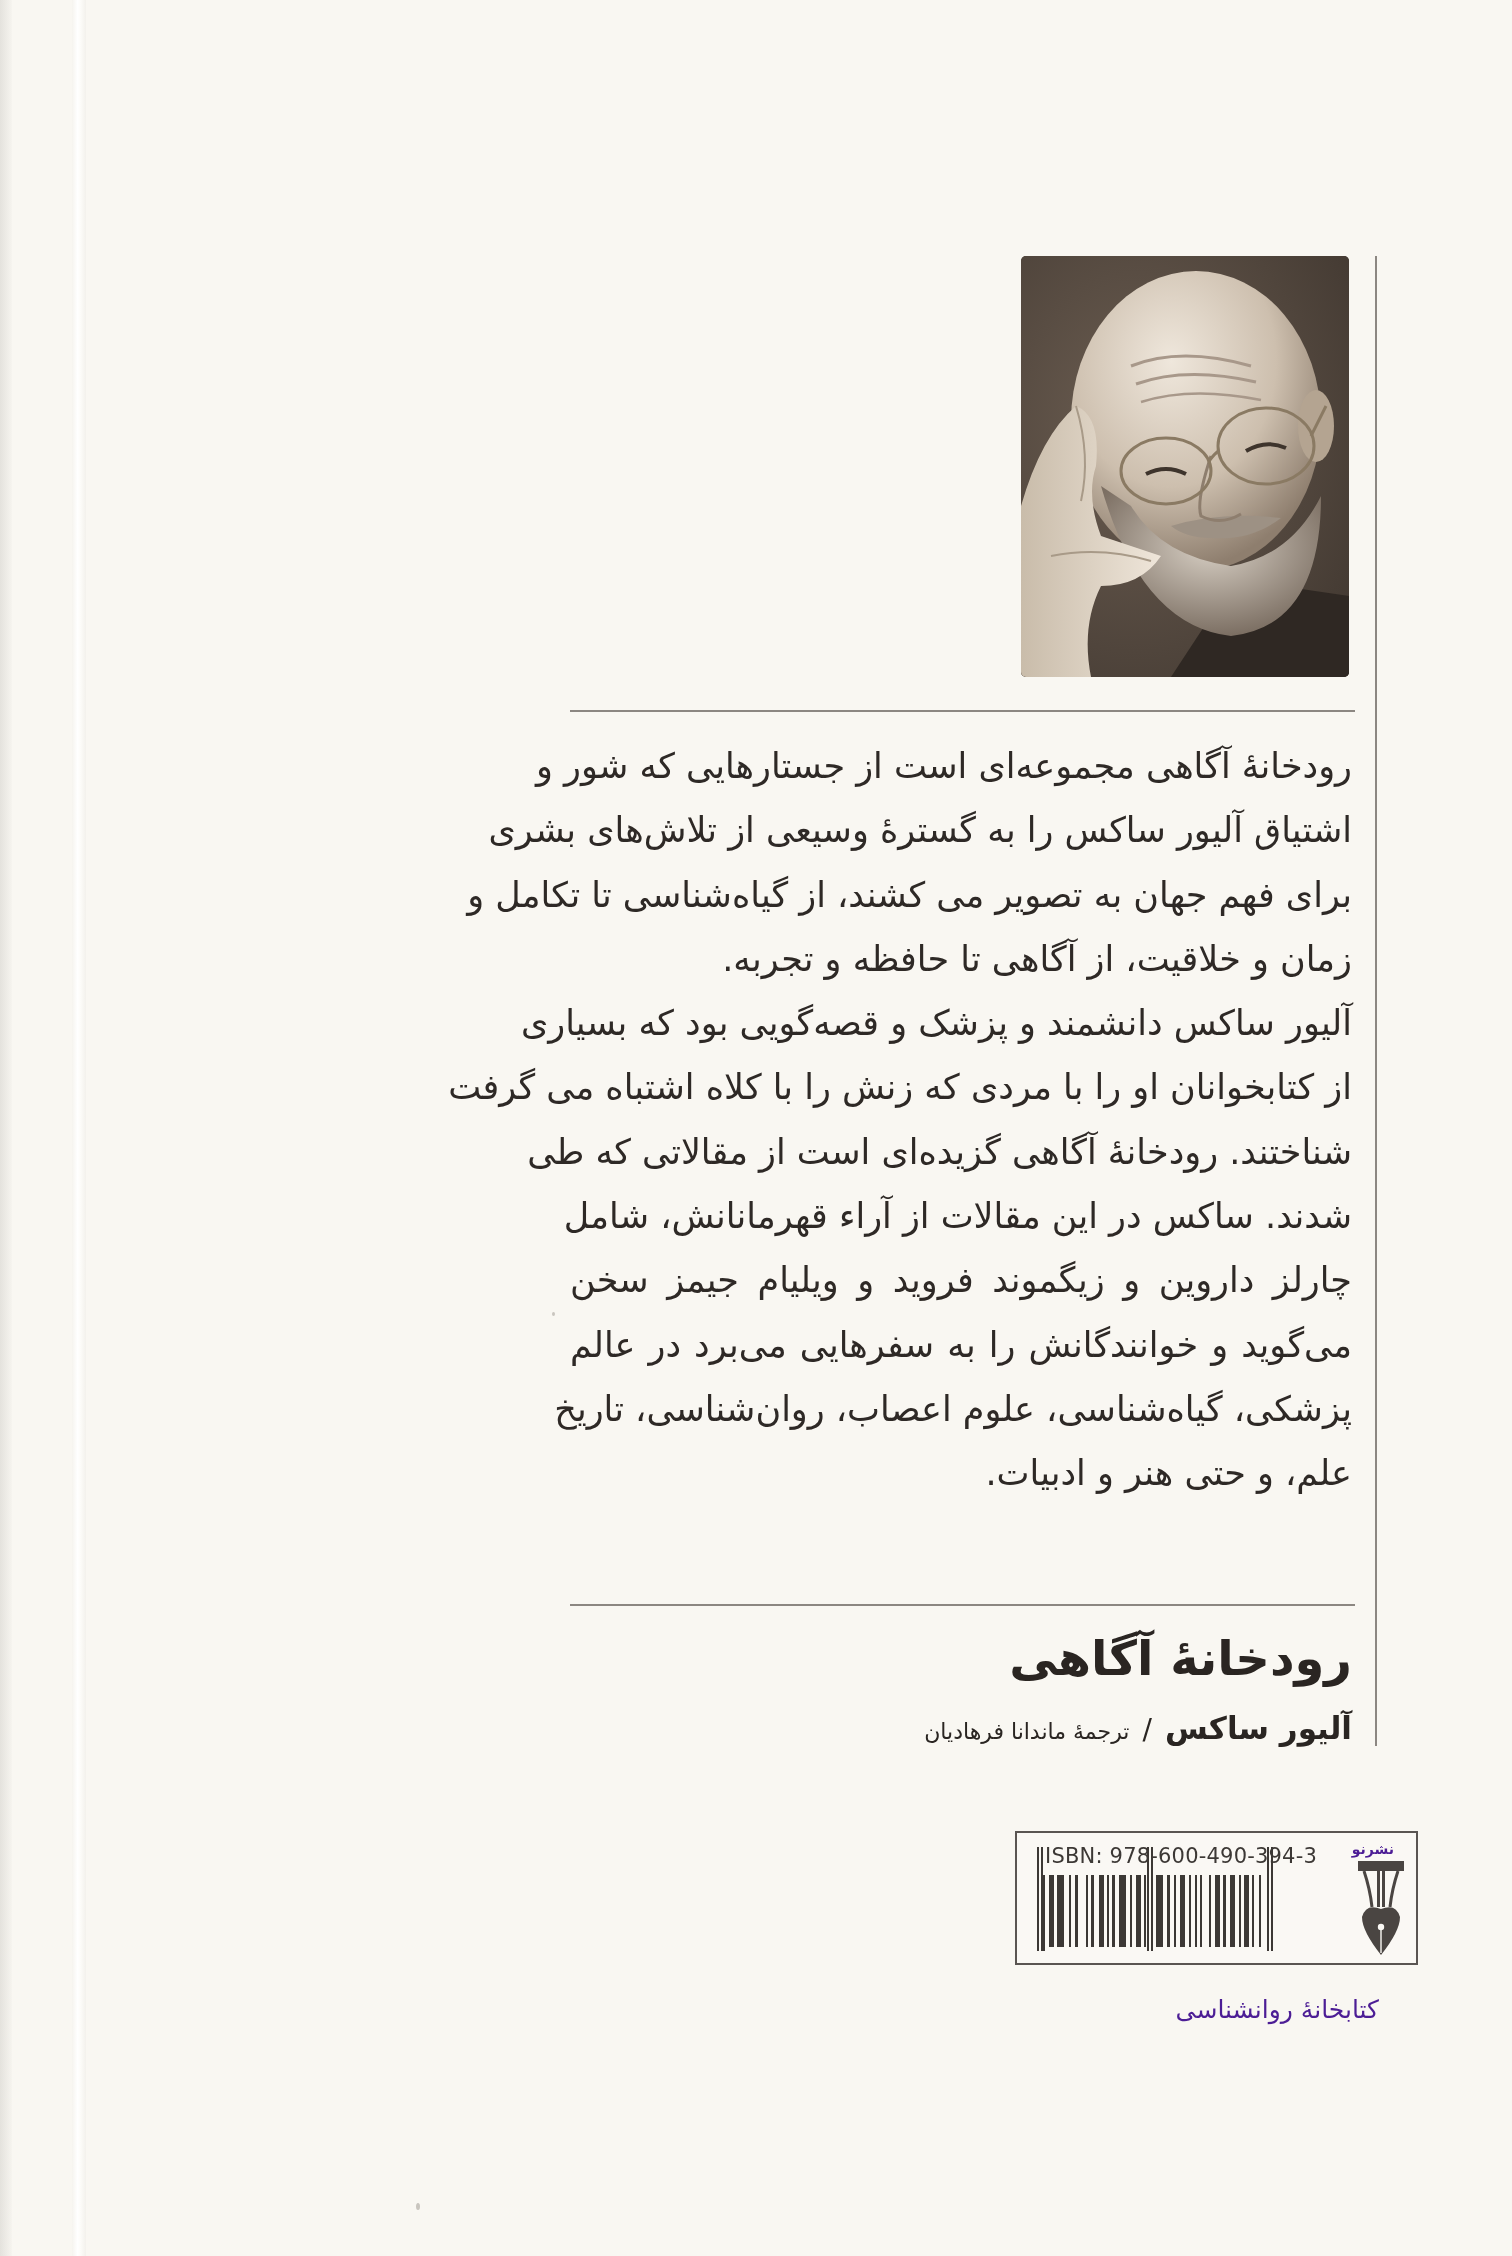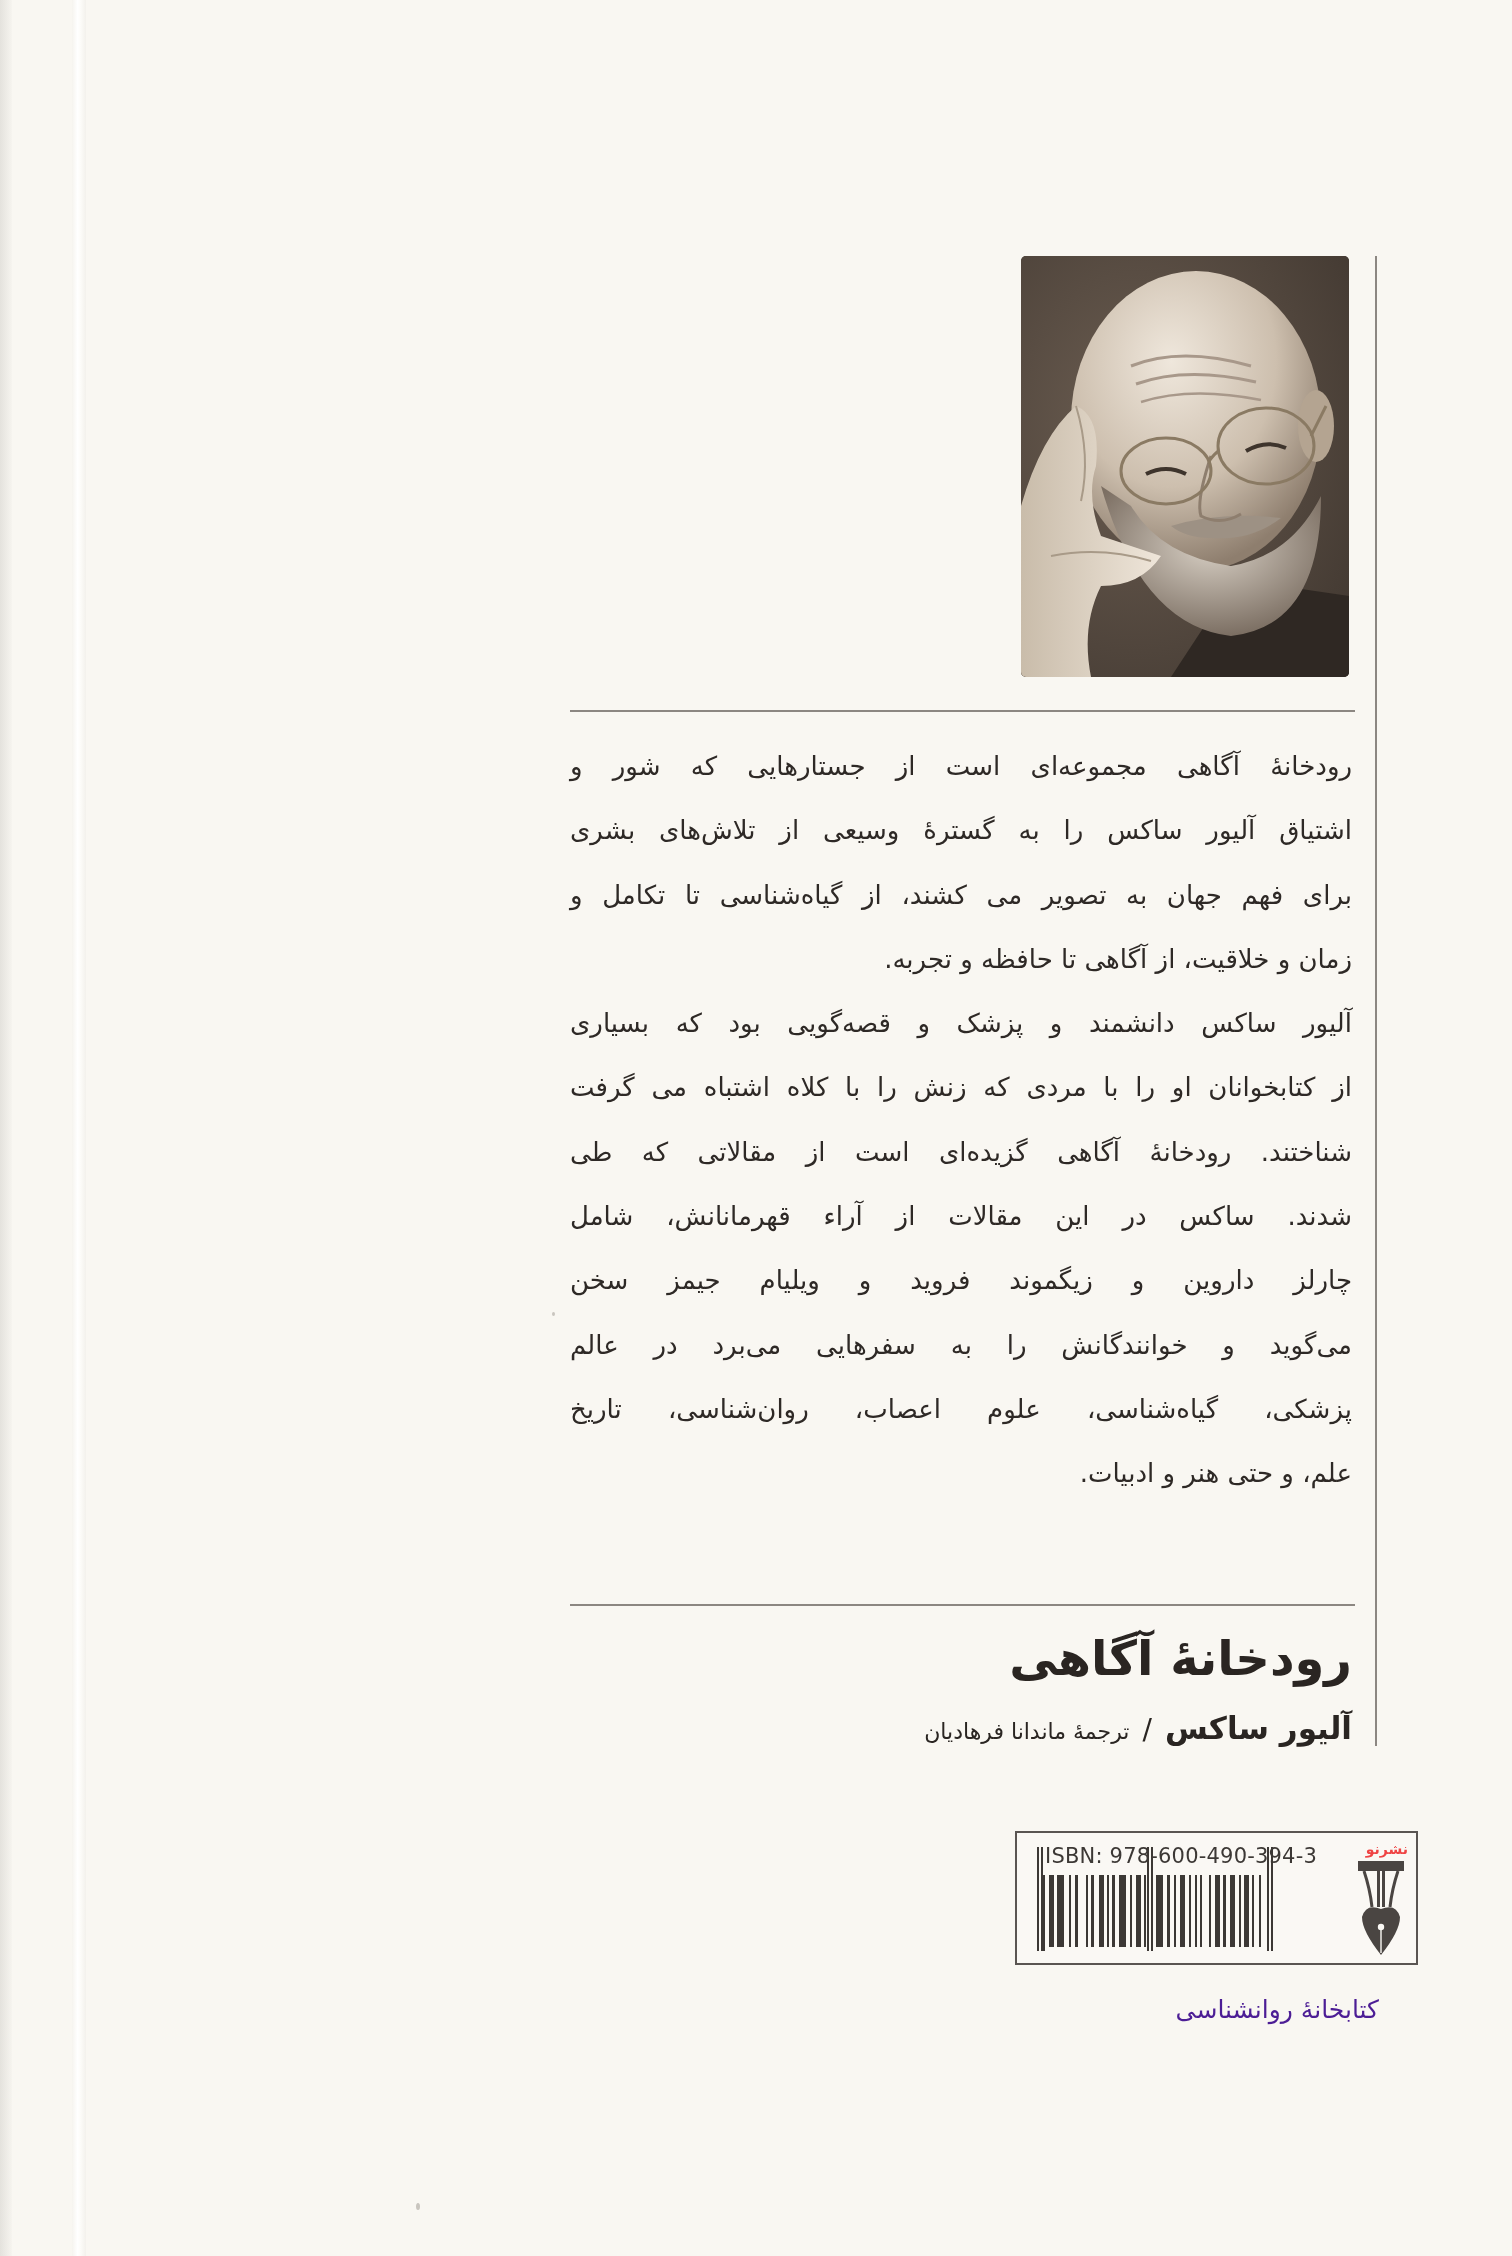--- a/index.html
+++ b/index.html
@@ -70,21 +70,21 @@
     .h-rule.bottom { top: 1604px; }
 
     
     .blurb {
       position: absolute;
       left: 570px;
       top: 734px;
       width: 782px;
       direction: rtl;
       font-family: "DejaVu Sans", sans-serif;
-      font-size: 26px;
+      font-size: 35px;
       color: #2e2926;
     }
     .blurb .line {
       height: 64.3px;
       line-height: 64px;
       white-space: nowrap;
       text-align: justify;
       text-align-last: justify;
       overflow: visible;
     }
@@ -148,27 +148,27 @@
       color: #3c3835;
       white-space: nowrap;
     }
     .barcode-svg {
       position: absolute;
       left: 20px;
       top: 8px;
     }
     .publisher-name {
       position: absolute;
-      right: 8px;
+      right: 22px;
       top: 8px;
       direction: rtl;
       font-family: "DejaVu Sans", sans-serif;
       font-weight: bold;
       font-size: 14px;
-      color: #ef4444;
+      color: #4c1d95;
     }
     .publisher-logo {
       position: absolute;
       right: 12px;
       top: 28px;
     }
 
     
     .series-label {
       position: absolute;

